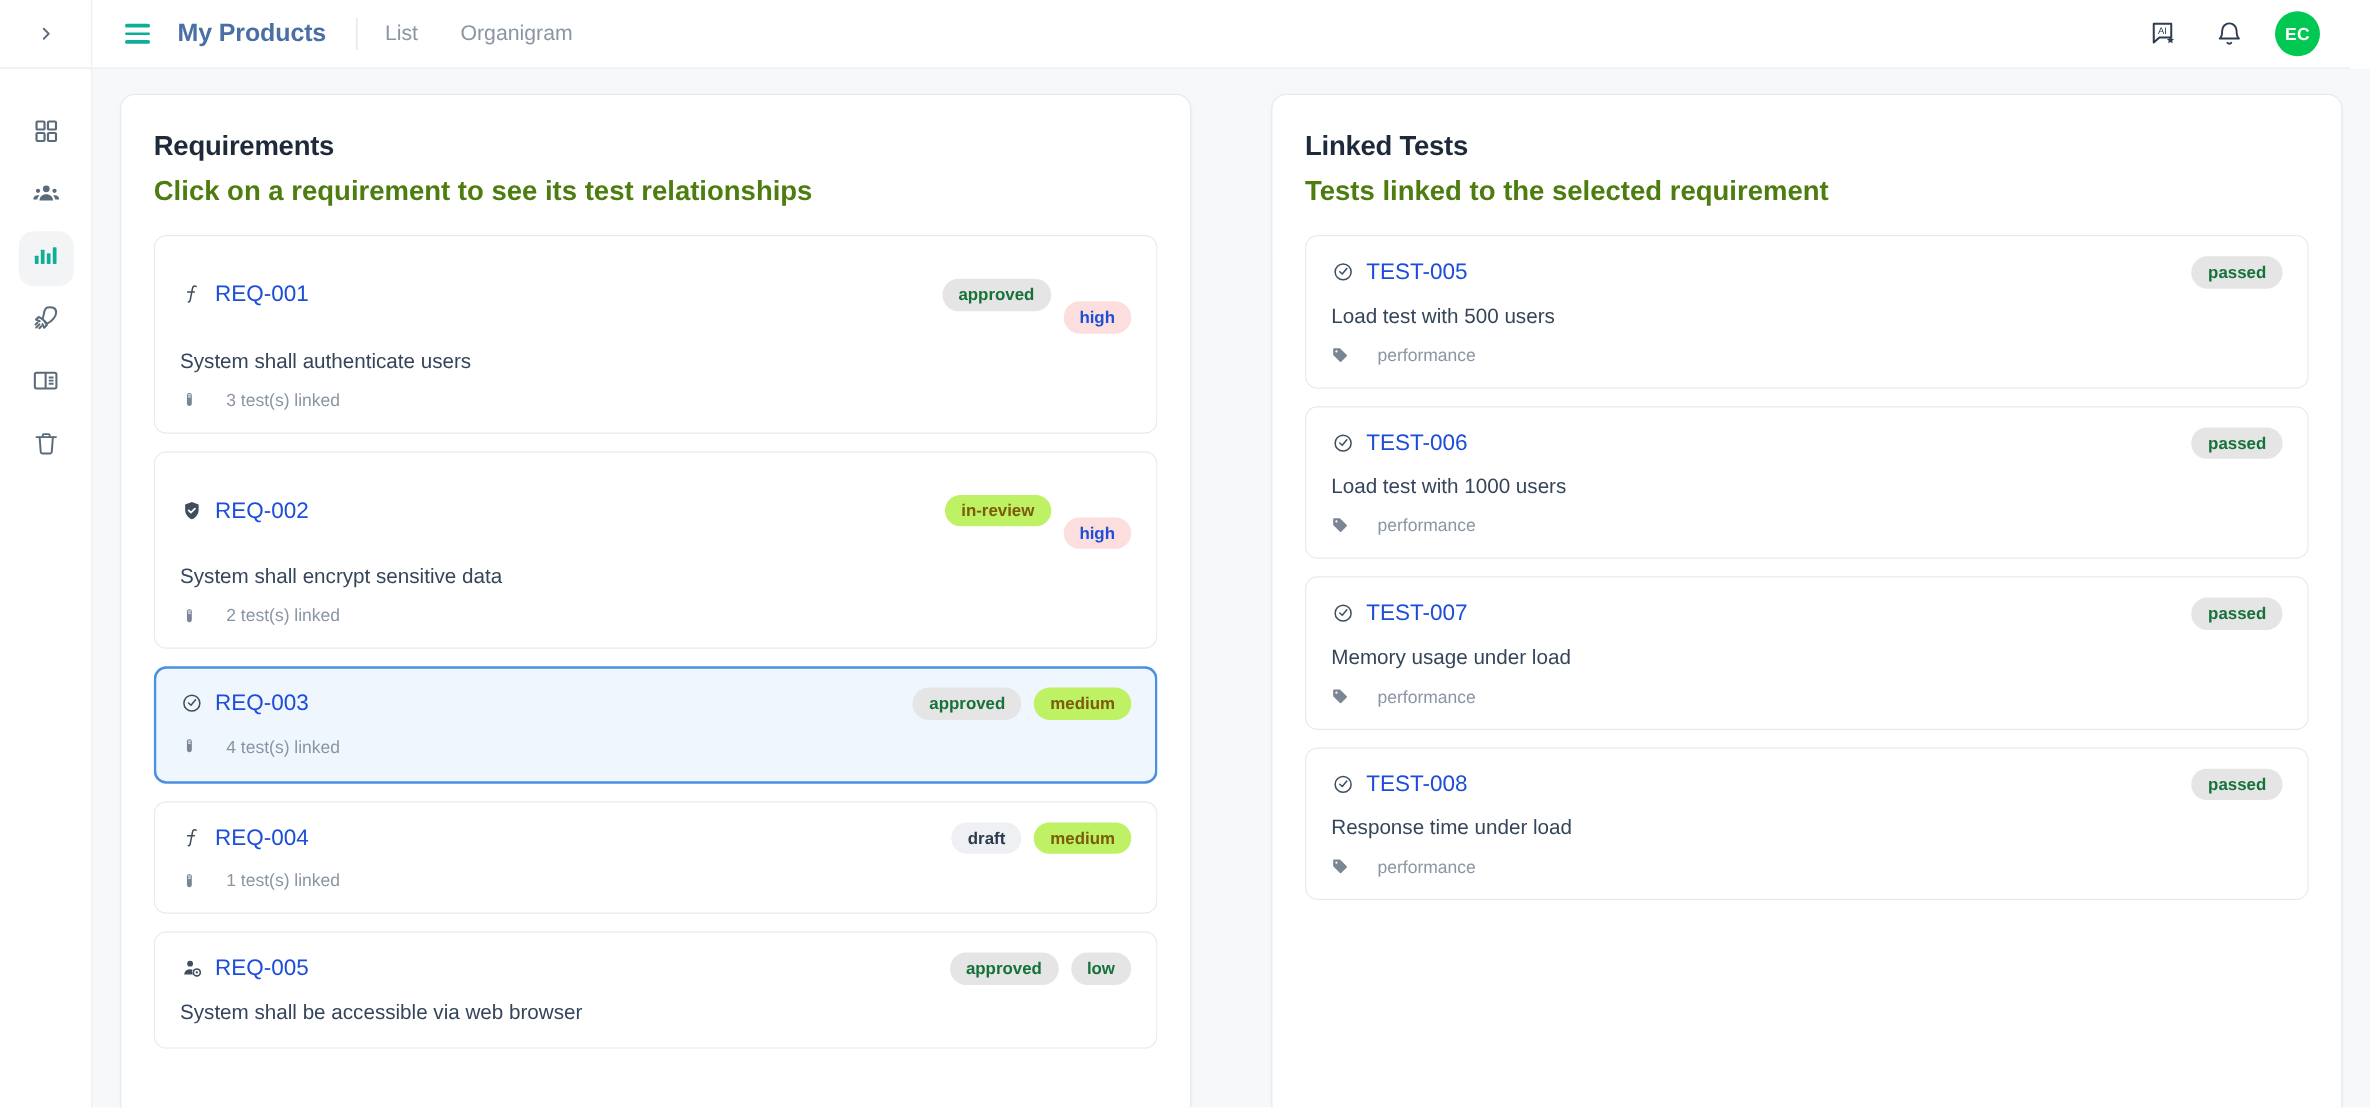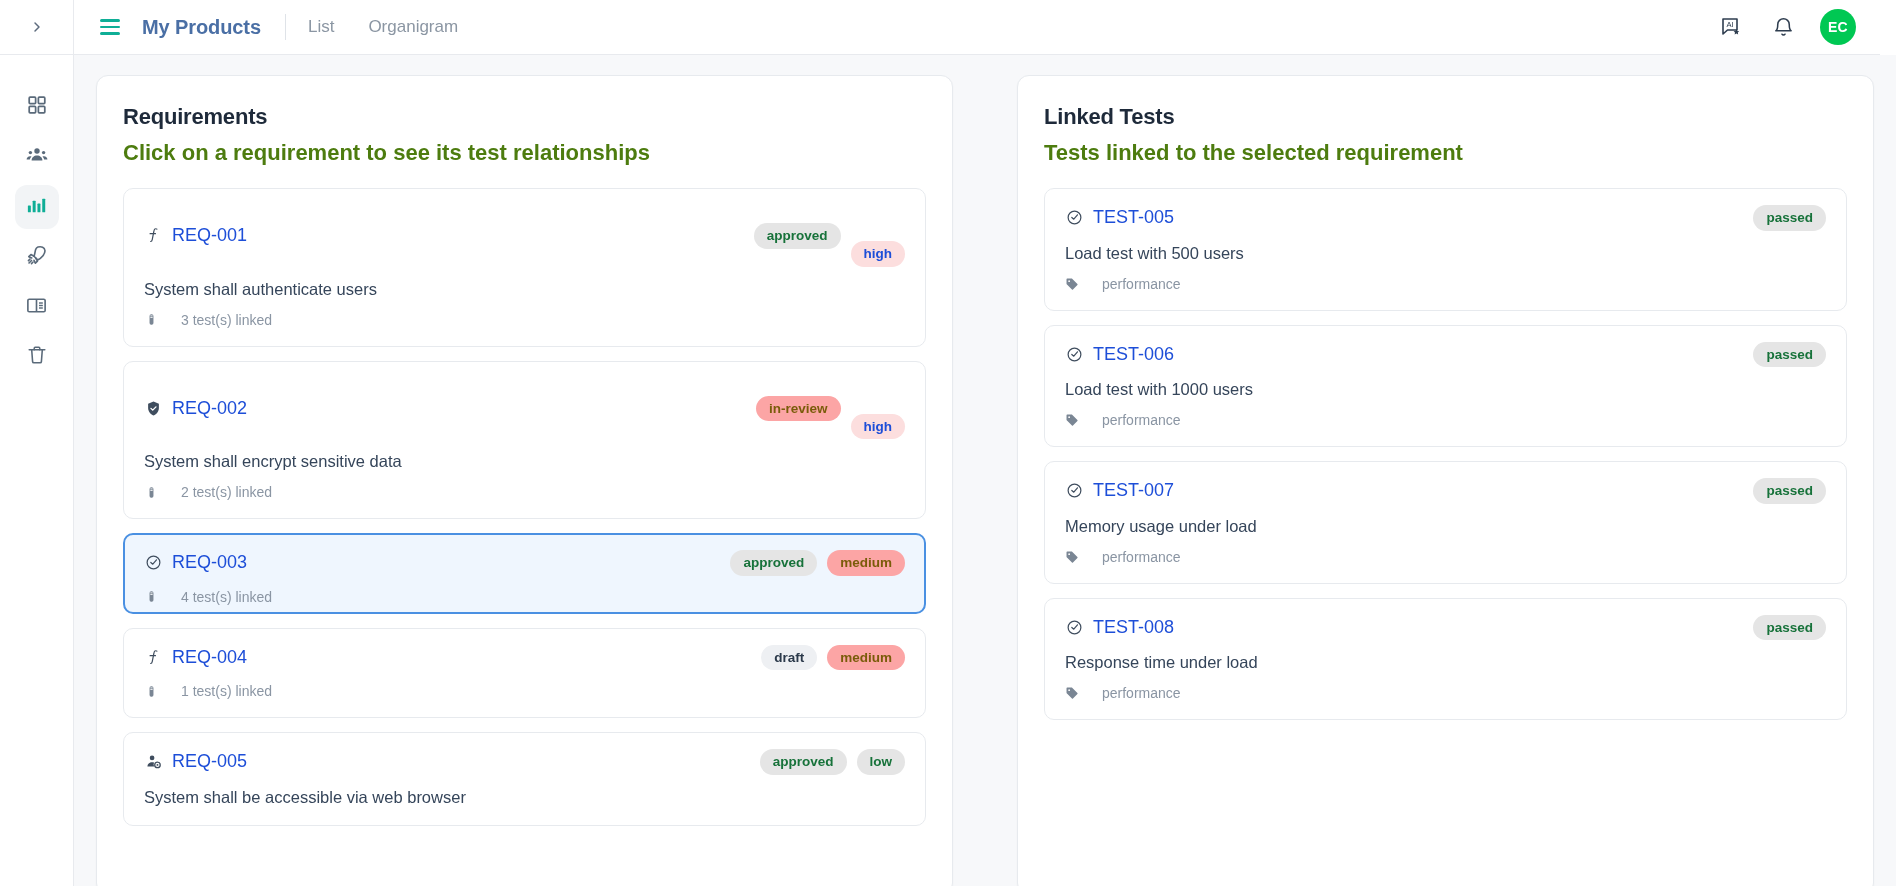--- a/index.html
+++ b/index.html
@@ -82,34 +82,34 @@
   .panel-title { font-size:22px; font-weight:700; color:#1e2a3a; letter-spacing:-0.2px; }
   .panel-sub { margin-top:10px; font-size:22px; color:#4d7c0f;font-weight:bold; }
 
   .panel-list { margin-top: 22px; display:flex; flex-direction:column; gap: 14px; overflow:hidden; }
 
   
   .card {
     border:1px solid #e7eaee; border-radius:10px; background:#fff;
     padding: 16px 20px 18px 20px; cursor:pointer;
   }
-  .card.selected { border:2px solid #4a90e2; background:#eff6fe; padding: 15px 19px 7px 19px; }
+  .card.selected { border:2px solid #4a90e2; background:#eff6fe; padding: 15px 19px 20px 19px; }
 
   .card-head { display:flex; align-items:center; }
   .card-id { display:flex; align-items:center; gap:10px; }
   .card-id-icon { width:18px; height:18px; display:flex; align-items:center; justify-content:center; color:#3f4d5e; flex:none; }
   .card-id-text { font-size:18px; color:#1d4ed8; }
 
   .badges { margin-left:auto; display:flex; align-items:center; gap:10px; }
   .badge {
     font-size:13.5px; font-weight:600; padding: 5px 13px; border-radius:999px; white-space:nowrap; line-height:1.15;
   }
   .b-green  { background:#e5e5e5; color:#17723a;text-align:right; }
   .b-red    { background:#fcdede; color:#1d4ed8;margin-top:36px; }
-  .b-yellow { background:#fca5a5; color:#7a5c0a; }
+  .b-yellow { background:#bef264; color:#7a5c0a; }
   .b-gray   { background:#eef0f3; color:#2c3a4b; }
 
   .card-desc { margin-top:13px; font-size:16.5px; color:#35455a; }
   .card-meta { margin-top:13px; display:flex; align-items:center; gap:23px; font-size:14px; color:#8a95a3; }
   .meta-icon { width:14px; height:16px; display:flex; align-items:center; justify-content:center; color:#7a8694; flex:none; }
 </style>
 </head>
 <body>
 
 <div class="app">

